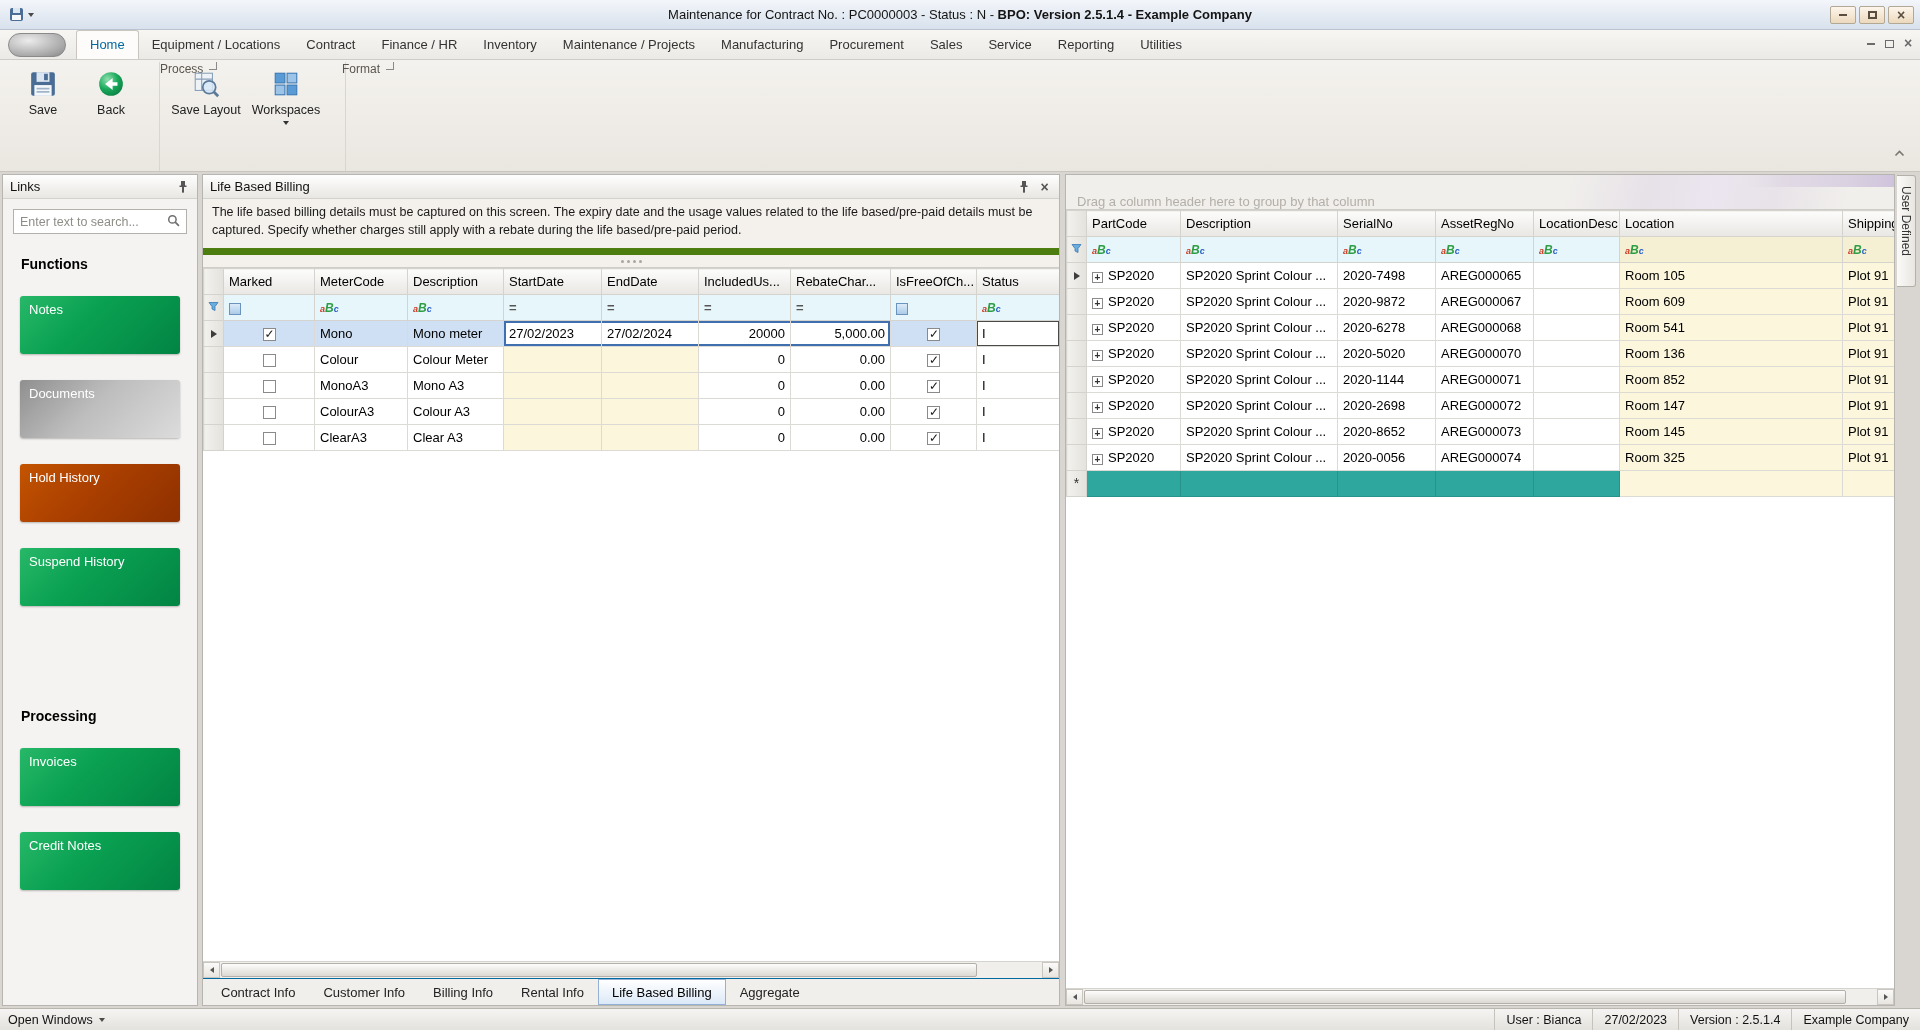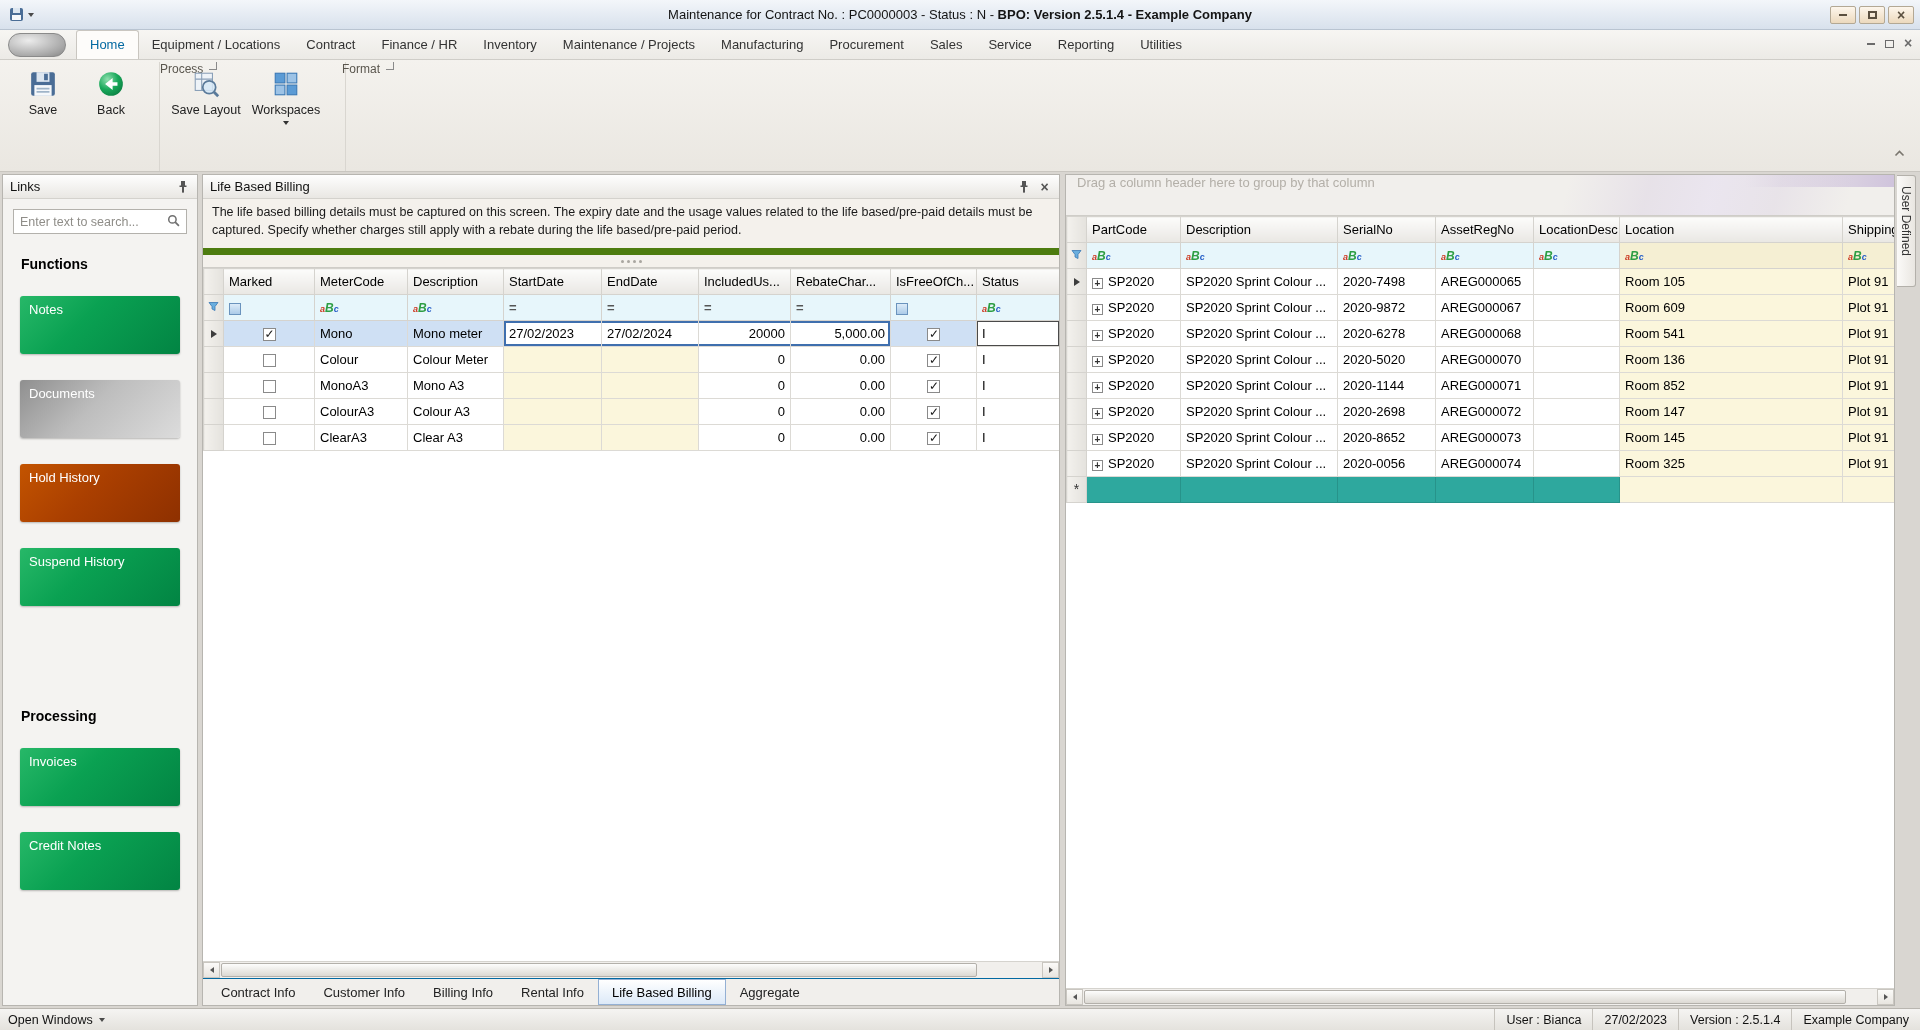--- a/index.html
+++ b/index.html
@@ -101,21 +101,21 @@
 .sb-left::before{content:"";border-right:4px solid #555;border-top:3.5px solid transparent;border-bottom:3.5px solid transparent}
 .sb-right::before{content:"";border-left:4px solid #555;border-top:3.5px solid transparent;border-bottom:3.5px solid transparent}
 .sb-track{flex:1;height:100%;position:relative;background:#f1efec}
 .sb-thumb{position:absolute;top:1px;bottom:1px;left:1px;background:linear-gradient(#fdfdfc,#dcd9d3);border:1px solid #b3b0aa;border-radius:2px}
 .btabs{flex:none;height:27px;background:#f1efec;border-top:1px solid #0369a1;display:flex;align-items:stretch;padding-left:4px}
 .btab{display:flex;align-items:center;padding:0 13px;font-size:13px;color:#222;border:1px solid transparent}
 .btab.active{background:linear-gradient(#ffffff,#dce9f8);border-color:#94b0d4;color:#000}
 
 
 .assets{flex:1;min-width:0;background:#fff;border:1px solid #b7b5b0;margin-left:5px;display:flex;flex-direction:column}
-.group-bar{flex:none;height:41px;background:#f1efec;border-bottom:1px solid #cfcdc8;display:flex;align-items:flex-start;padding:0 11px;color:#b3afa8;font-size:13px;position:relative;overflow:hidden}
+.group-bar{flex:none;height:35px;background:#f1efec;border-bottom:1px solid #cfcdc8;display:flex;align-items:flex-end;padding:0 11px;color:#b3afa8;font-size:13px;position:relative;overflow:hidden}
 .group-bar::after{content:"";position:absolute;right:0;top:0;bottom:0;width:48%;background:linear-gradient(105deg,transparent 18%,rgba(185,165,215,.18) 38%,rgba(228,220,242,.5) 54%,rgba(185,165,215,.16) 70%,transparent 88%)}
 .group-bar::before{content:"";position:absolute;right:0;top:0;width:150px;height:12px;background:linear-gradient(to left,rgba(145,115,190,.35),transparent)}
 
 
 .side-strip{width:21px;flex:none;margin-left:2px;display:flex;flex-direction:column;align-items:flex-start}
 .side-tab{writing-mode:vertical-rl;background:linear-gradient(90deg,#fbfaf8,#e9e6e1);border:1px solid #b3b0aa;border-left:none;border-radius:0 3px 3px 0;padding:10px 2px;font-size:12px;color:#333;height:112px;margin-top:1px}
 
 
 .statusbar{flex:none;height:22px;background:linear-gradient(#f5f4f2,#e4e2dd);border-top:1px solid #b9b6b0;display:flex;align-items:center;font-size:12.5px;padding-left:8px;color:#111}
 .sb-open{display:flex;align-items:center;gap:6px}

